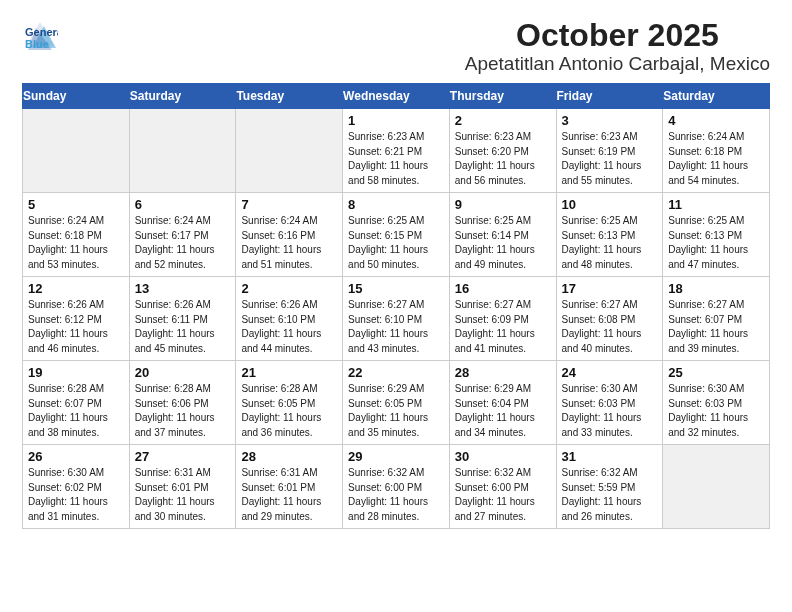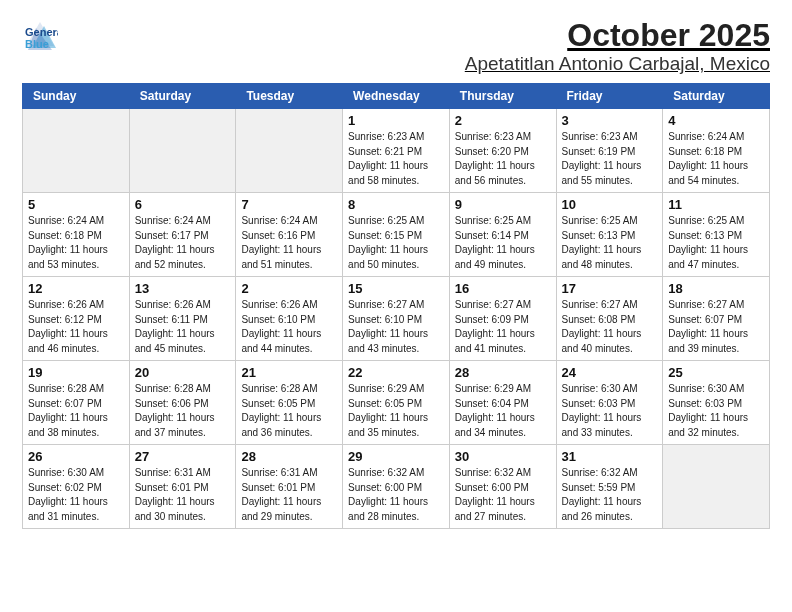--- a/index.html
+++ b/index.html
@@ -16,22 +16,21 @@
       background: #fff;
       padding: 18px 22px 12px 22px;
     }
     .header {
       display: flex;
       justify-content: space-between;
       align-items: flex-start;
       margin-bottom: 8px;
     }
     .title-block {
-      text-align: right;
-      text-decoration: underline;
+      text-align: center;
     }
     .month-title {
       font-size: 32px;
       font-weight: bold;
       color: #222;
       line-height: 1.1;
     }
     .location {
       font-size: 19px;
       color: #333;
@@ -40,21 +39,21 @@
     .calendar {
       width: 100%;
       border-collapse: collapse;
       table-layout: fixed;
     }
     .calendar th {
       background: #2a5db0;
       color: #fff;
       font-size: 12px;
       font-weight: bold;
-      padding: 5px 10px;
+      padding: 5px 0;
       text-align: left;
       border: 1px solid #2a5db0;
     }
     .calendar td {
       border: 1px solid #ccc;
       vertical-align: top;
       padding: 4px 5px;
       font-size: 10.5px;
       color: #222;
       background: #fff;

